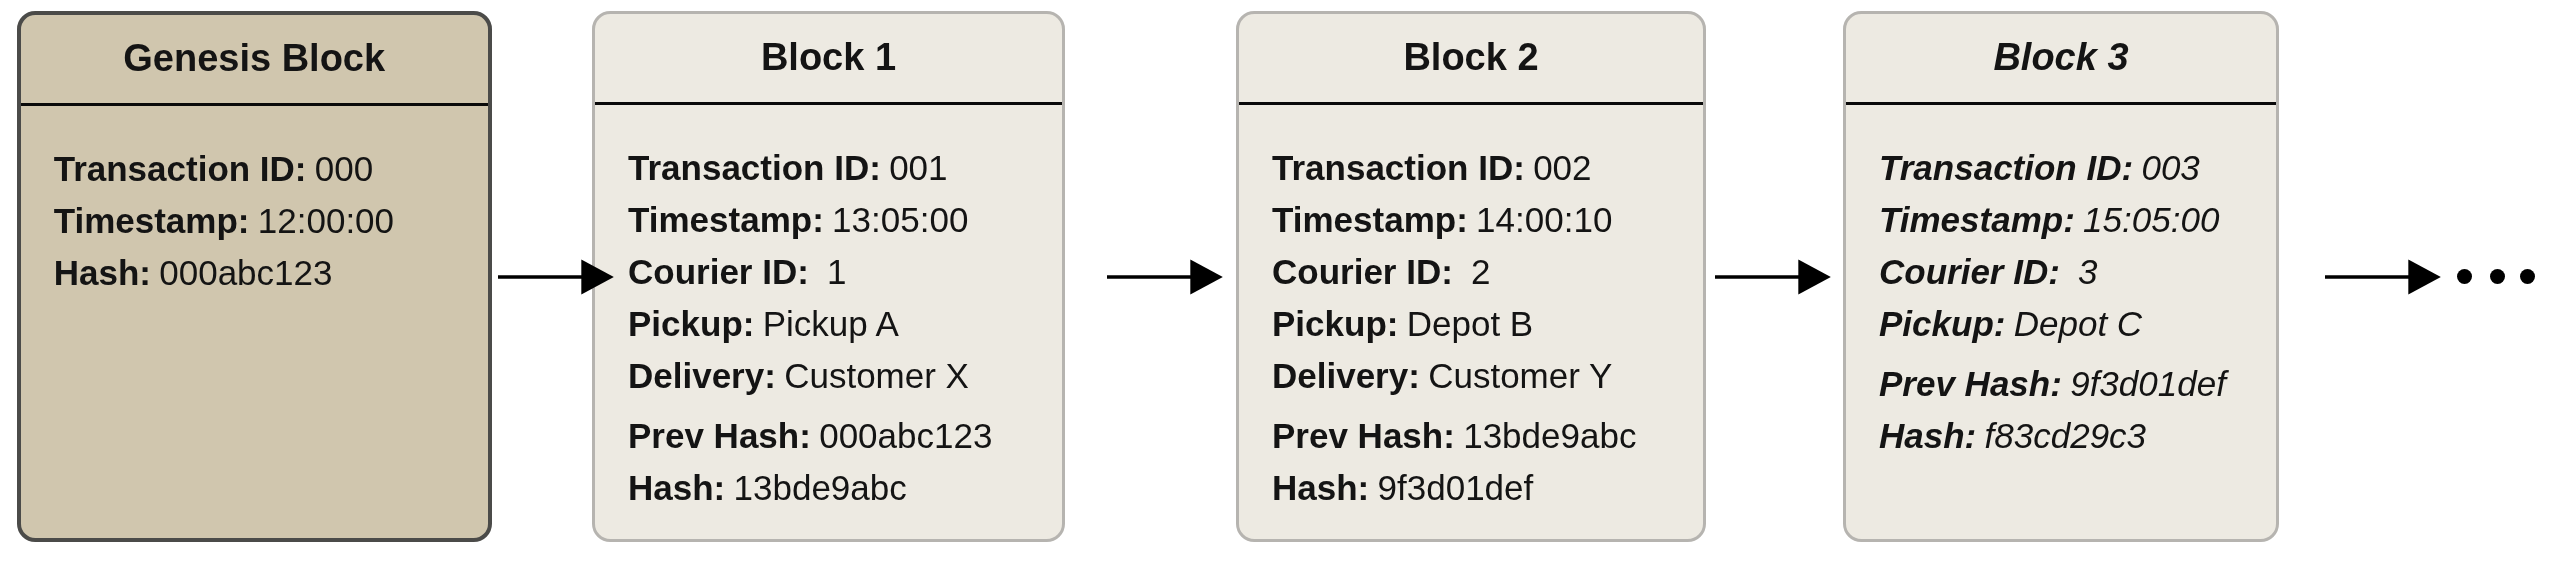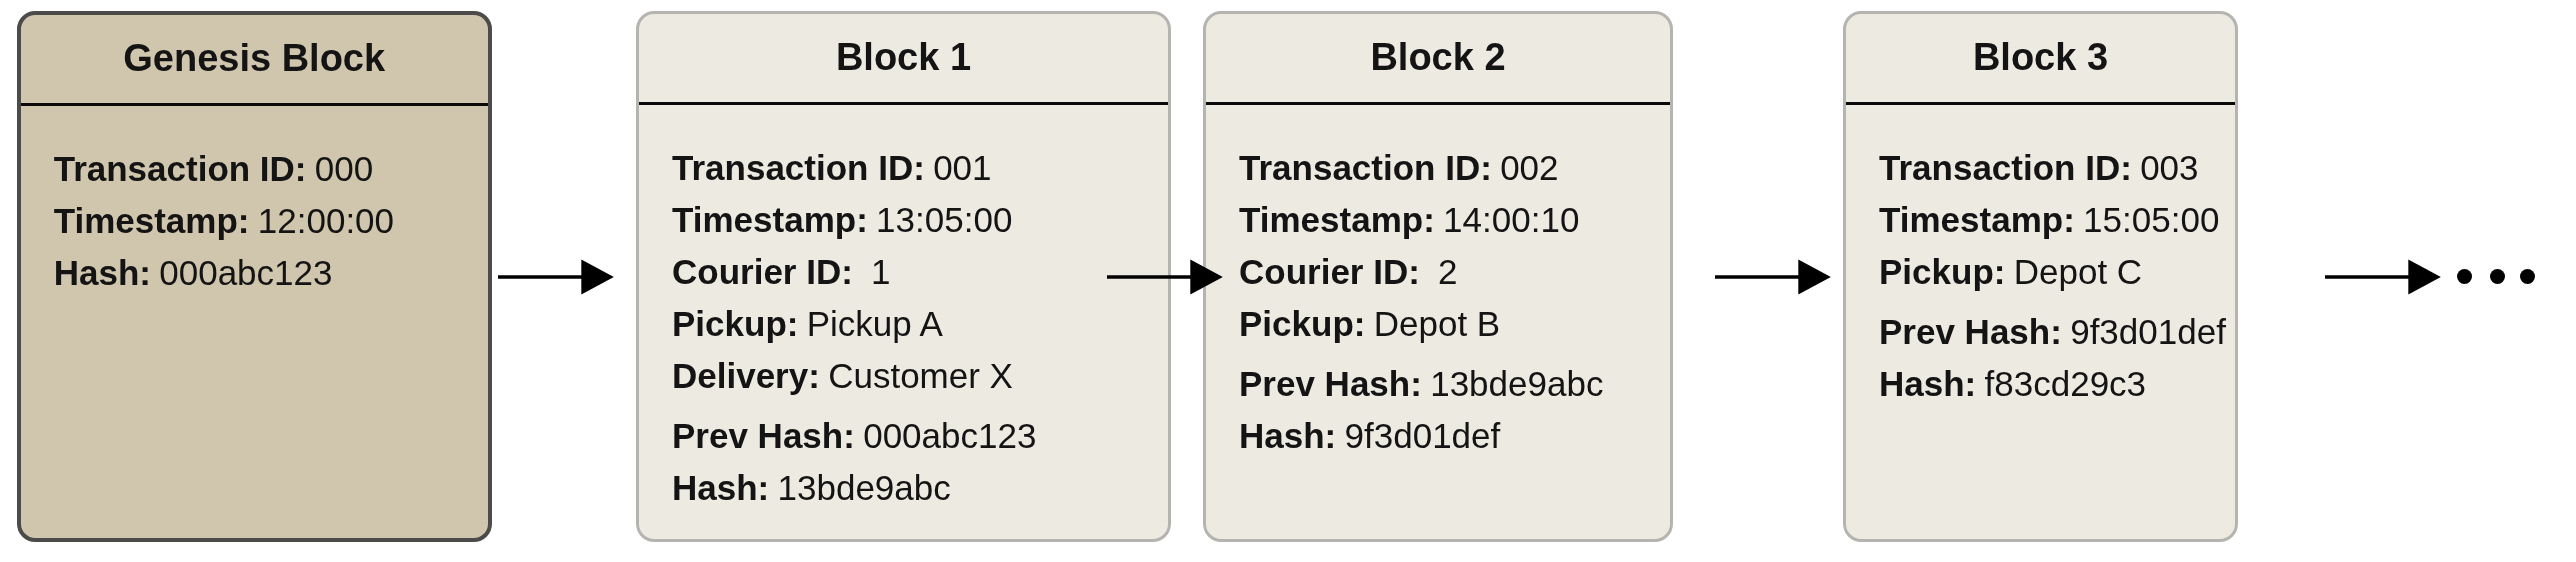--- a/index.html
+++ b/index.html
@@ -22,23 +22,23 @@
     background: var(--block-fill, #edeae2);
     border: 3.3px solid var(--block-border, #b6b4b0);
     border-radius: 18.3px;
   }
   .block.genesis {
     background: var(--genesis-fill, #d0c6ae);
     border: 4.2px solid var(--genesis-border, #4b4b49);
     width: 475px;
   }
   .block:nth-of-type(1) { left: 16.7px; }
-  .block:nth-of-type(2) { left: 636px; width: 535px; }
-  .block:nth-of-type(3) { left: 1203px; }
-  .block:nth-of-type(4) { left: 1843px; width: 395px; }
+  .block:nth-of-type(2) { left: 592px; width: 473px; }
+  .block:nth-of-type(3) { left: 1236px; }
+  .block:nth-of-type(4) { left: 1843px; width: 436px; font-style: italic; }
 
   .block-header {
     height: 88px;
     border-bottom: 3.3px solid var(--divider, #0a0a0a);
     display: flex; align-items: center; justify-content: center;
   }
   .block-title {
     font-size: 38px; font-weight: 700; letter-spacing: 0px;
     white-space: nowrap;
   }
@@ -109,36 +109,38 @@
     </div>
     <div class="block-body">
   <div class="row"><span class="lbl">Transaction ID:</span><span class="val">002</span></div>
 
   <div class="row"><span class="lbl">Timestamp:</span><span class="val">14:00:10</span></div>
 
   <div class="row"><span class="lbl">Courier ID:</span><span class="val"> 2</span></div>
 
   <div class="row"><span class="lbl">Pickup:</span><span class="val">Depot B</span></div>
 
+  <div class="row"><span class="lbl">Delivery:</span><span class="val">Customer Y</span></div>
 
   <div class="row gap"><span class="lbl">Prev Hash:</span><span class="val">13bde9abc</span></div>
 
   <div class="row"><span class="lbl">Hash:</span><span class="val">9f3d01def</span></div>
 </div>
   </div>
 
   <div class="block">
     <div class="block-header">
       <span class="block-title">Block 3</span>
     </div>
     <div class="block-body">
   <div class="row"><span class="lbl">Transaction ID:</span><span class="val">003</span></div>
 
   <div class="row"><span class="lbl">Timestamp:</span><span class="val">15:05:00</span></div>
 
+  <div class="row"><span class="lbl">Courier ID:</span><span class="val"> 3</span></div>
 
   <div class="row"><span class="lbl">Pickup:</span><span class="val">Depot C</span></div>
 
 
   <div class="row gap"><span class="lbl">Prev Hash:</span><span class="val">9f3d01def</span></div>
 
   <div class="row"><span class="lbl">Hash:</span><span class="val">f83cd29c3</span></div>
 </div>
   </div>
 </div>

